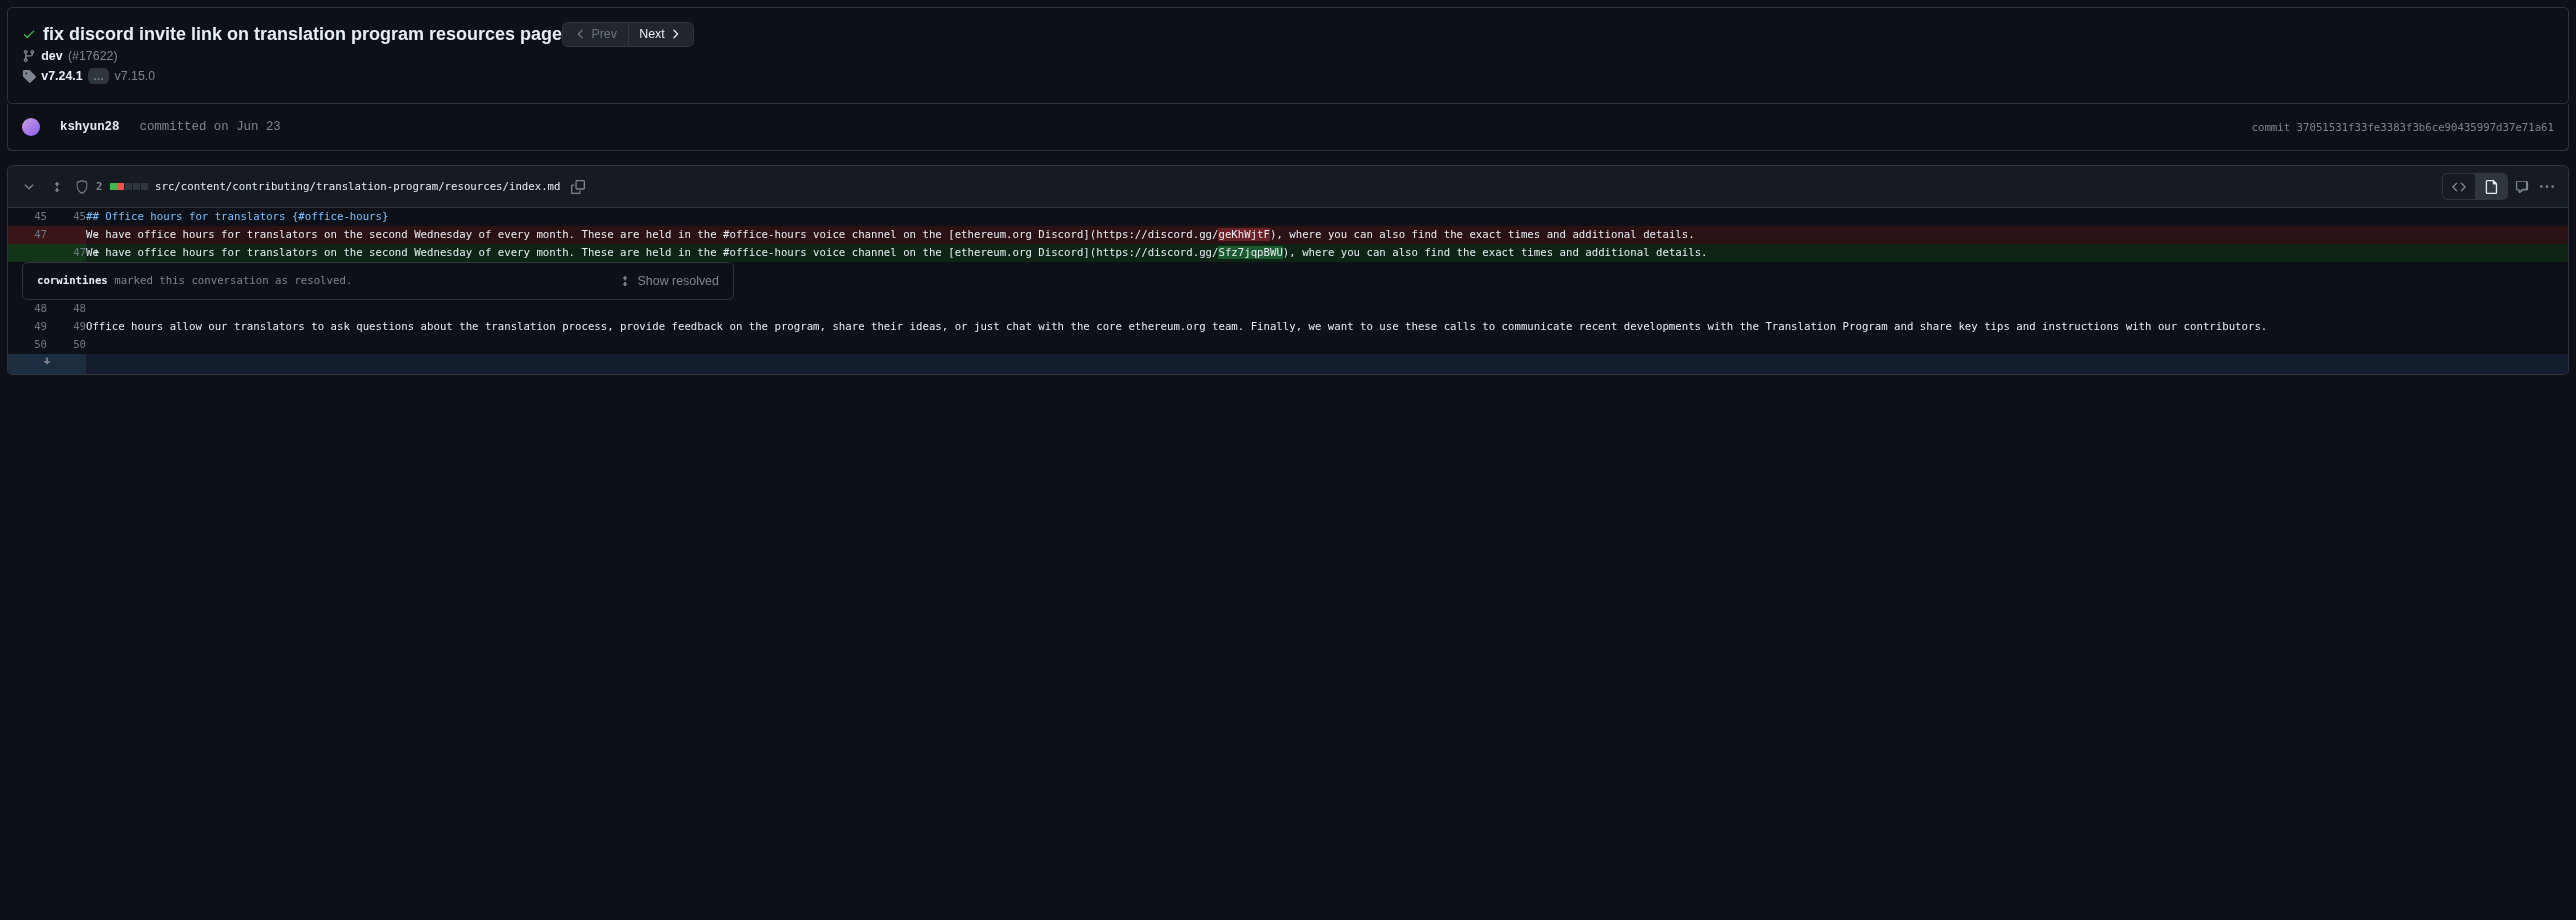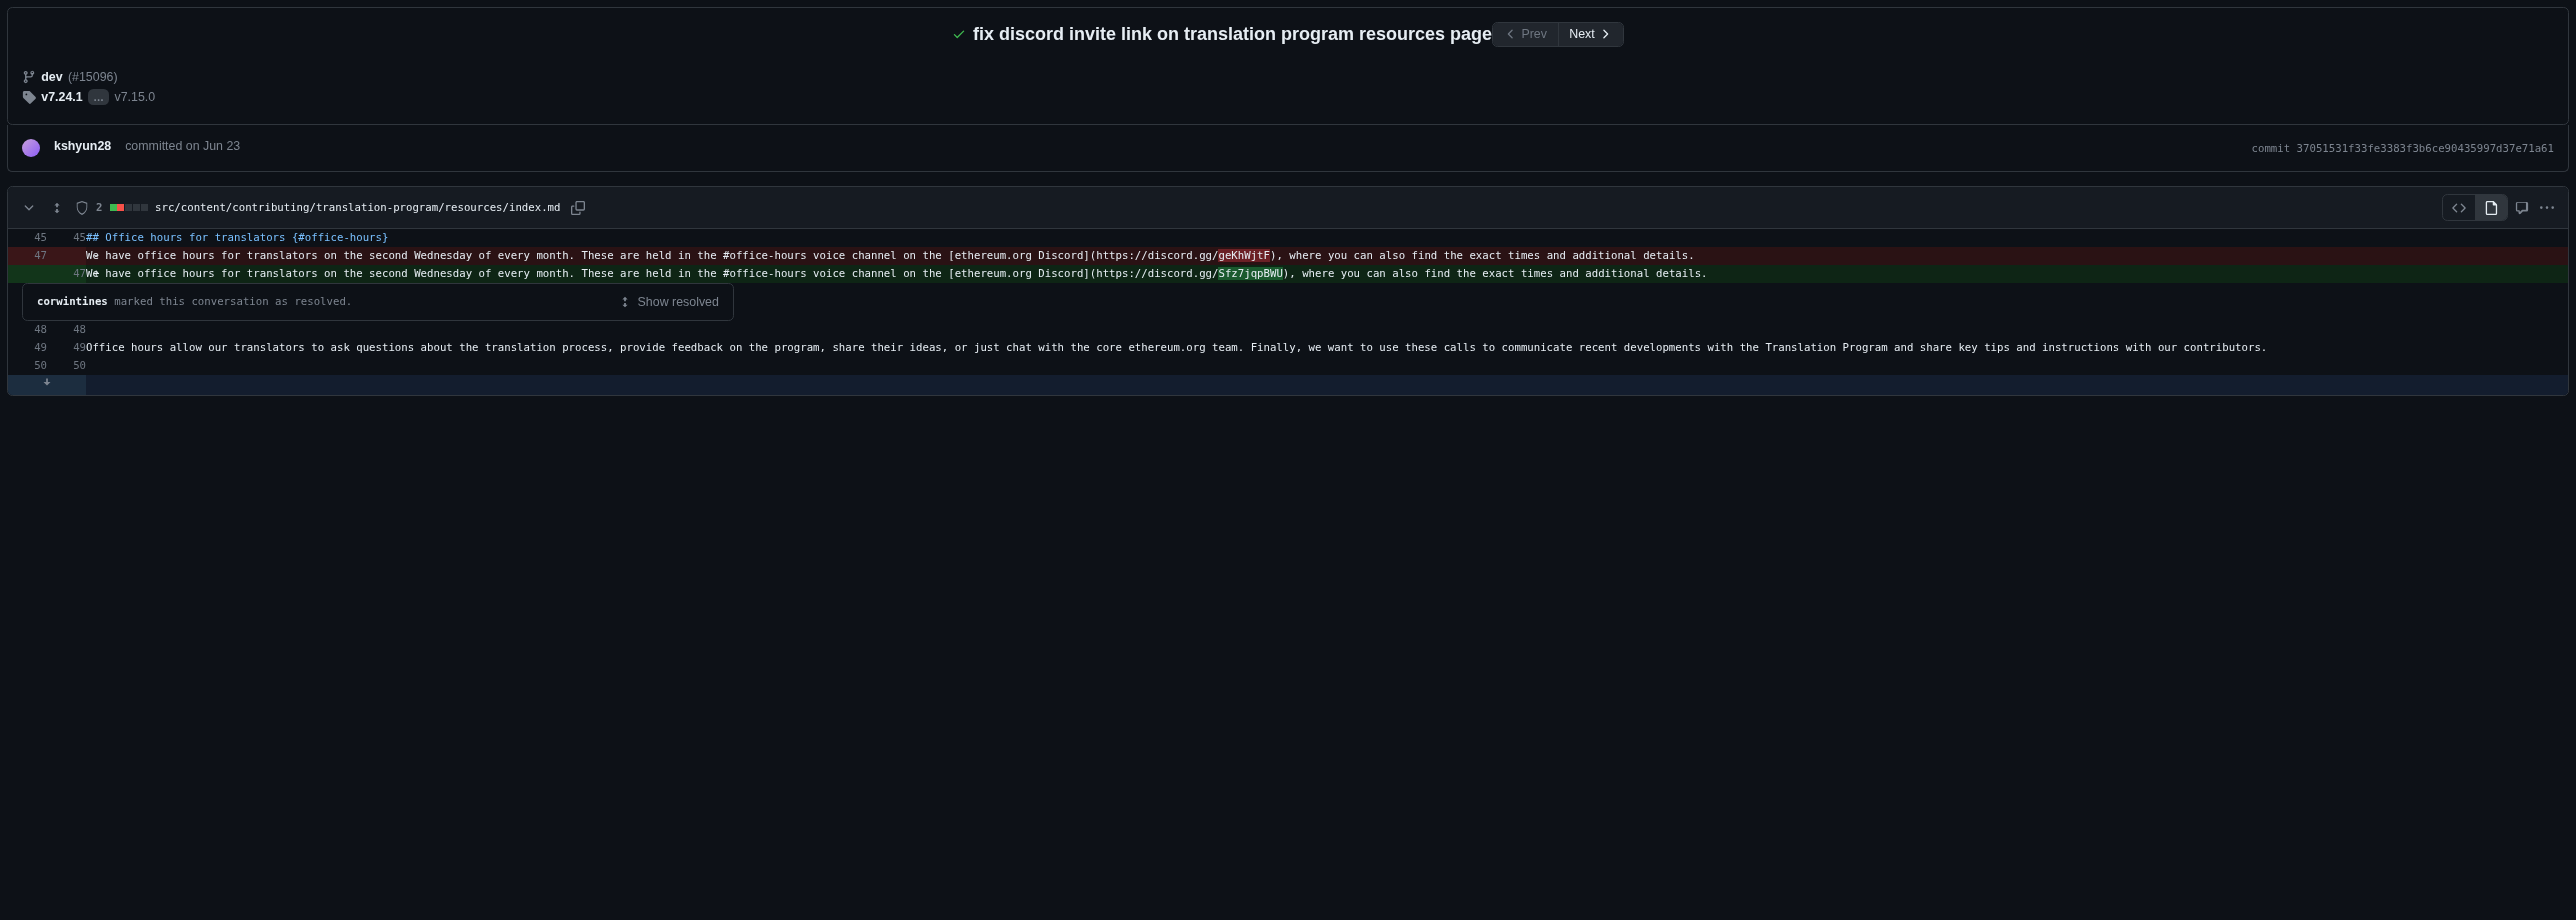--- a/index.html
+++ b/index.html
@@ -18,22 +18,22 @@
     }
     .header {
       padding: 14px;
       border: 0.9px solid #30363d;
       border-radius: 5.3px;
       margin: 7px 7px 0 7px;
     }
     .title-row {
       display: flex;
       align-items: center;
-      justify-content: center;
-      margin-bottom: 23px;
+      justify-content: flex-start;
+      margin-bottom: 2px;
     }
     .title-left {
       display: flex;
       align-items: center;
       gap: 7px;
     }
     .check-icon {
       color: #3fb950;
       display: flex;
     }
@@ -102,21 +102,23 @@
       align-items: center;
       justify-content: space-between;
       padding: 14px;
       border: 0.9px solid #30363d;
       border-top: none;
       border-radius: 0 0 5.3px 5.3px;
       margin: 0 7px 14px 7px;
     }
     .author-section {
       display: flex;
-      gap: 14px;
+      align-items: center;
+      gap: 20px;
+      font-family: Liberation Mono, monospace;
     }
     .avatar {
       width: 18px;
       height: 18px;
       border-radius: 50%;
       background: linear-gradient(135deg, #c9a0dc, #8b5cf6);
     }
     .author-name {
       font-weight: 600;
     }
@@ -336,21 +338,21 @@
         </button>
       </div>
     </div>
     <div class="branch-row">
       <span style="color:#7d8590;display:flex;">
         <svg class="svg-icon" width="14" height="14" viewBox="0 0 16 16">
             <path d="M9.5 3.25a2.25 2.25 0 113 2.122V6A2.5 2.5 0 0110 8.5H6a1 1 0 00-1 1v1.128a2.251 2.251 0 11-1.5 0V5.372a2.25 2.25 0 111.5 0v1.836A2.49 2.49 0 016 7h4a1 1 0 001-1v-.628A2.25 2.25 0 019.5 3.25zM4.25 2.5a.75.75 0 100 1.5.75.75 0 000-1.5zm0 9.5a.75.75 0 100 1.5.75.75 0 000-1.5zm7.5-10a.75.75 0 100 1.5.75.75 0 000-1.5z"></path>
           </svg>
       </span>
       <span class="branch-name">dev</span>
-      <span class="pr-number">(#15096)</span>
+      <span class="pr-number">(#17622)</span>
     </div>
     <div class="tag-row">
       <span style="color:#7d8590;display:flex;">
         <svg class="svg-icon" width="14" height="14" viewBox="0 0 16 16">
             <path d="M1 7.775V2.75C1 1.784 1.784 1 2.75 1h5.025c.464 0 .91.184 1.238.513l6.25 6.25a1.75 1.75 0 010 2.474l-5.026 5.026a1.75 1.75 0 01-2.474 0l-6.25-6.25A1.75 1.75 0 011 7.775zM5 6a1 1 0 100-2 1 1 0 000 2z"></path>
           </svg>
       </span>
       <span class="tag-name">v7.24.1</span>
       <button class="ellipsis-btn">…</button>
       <span class="tag-end">v7.15.0</span>

